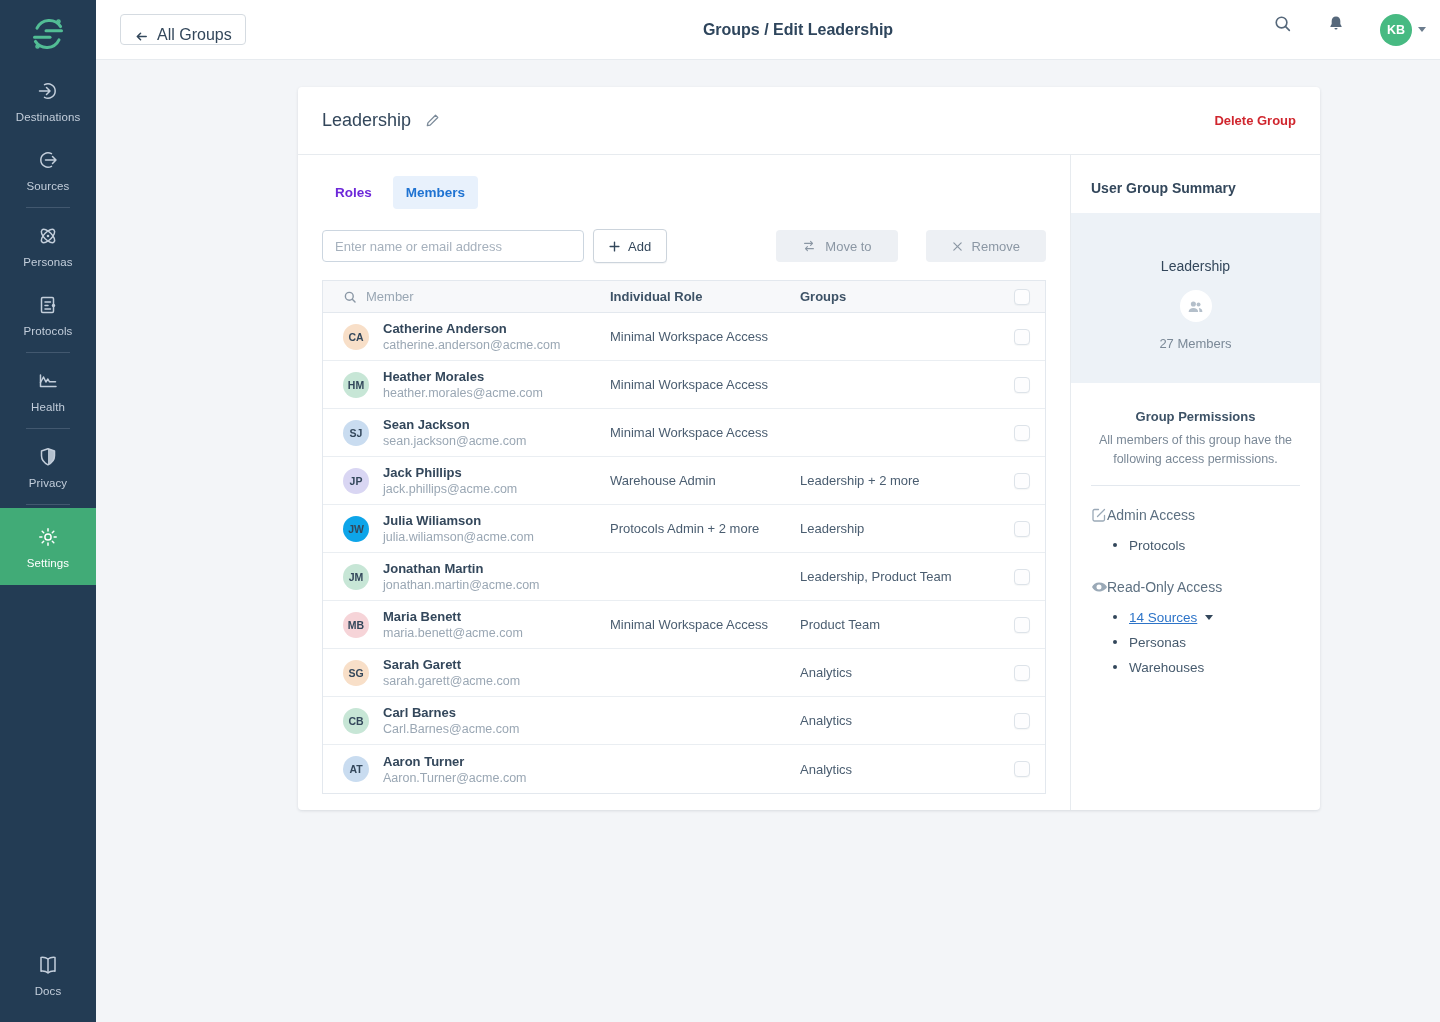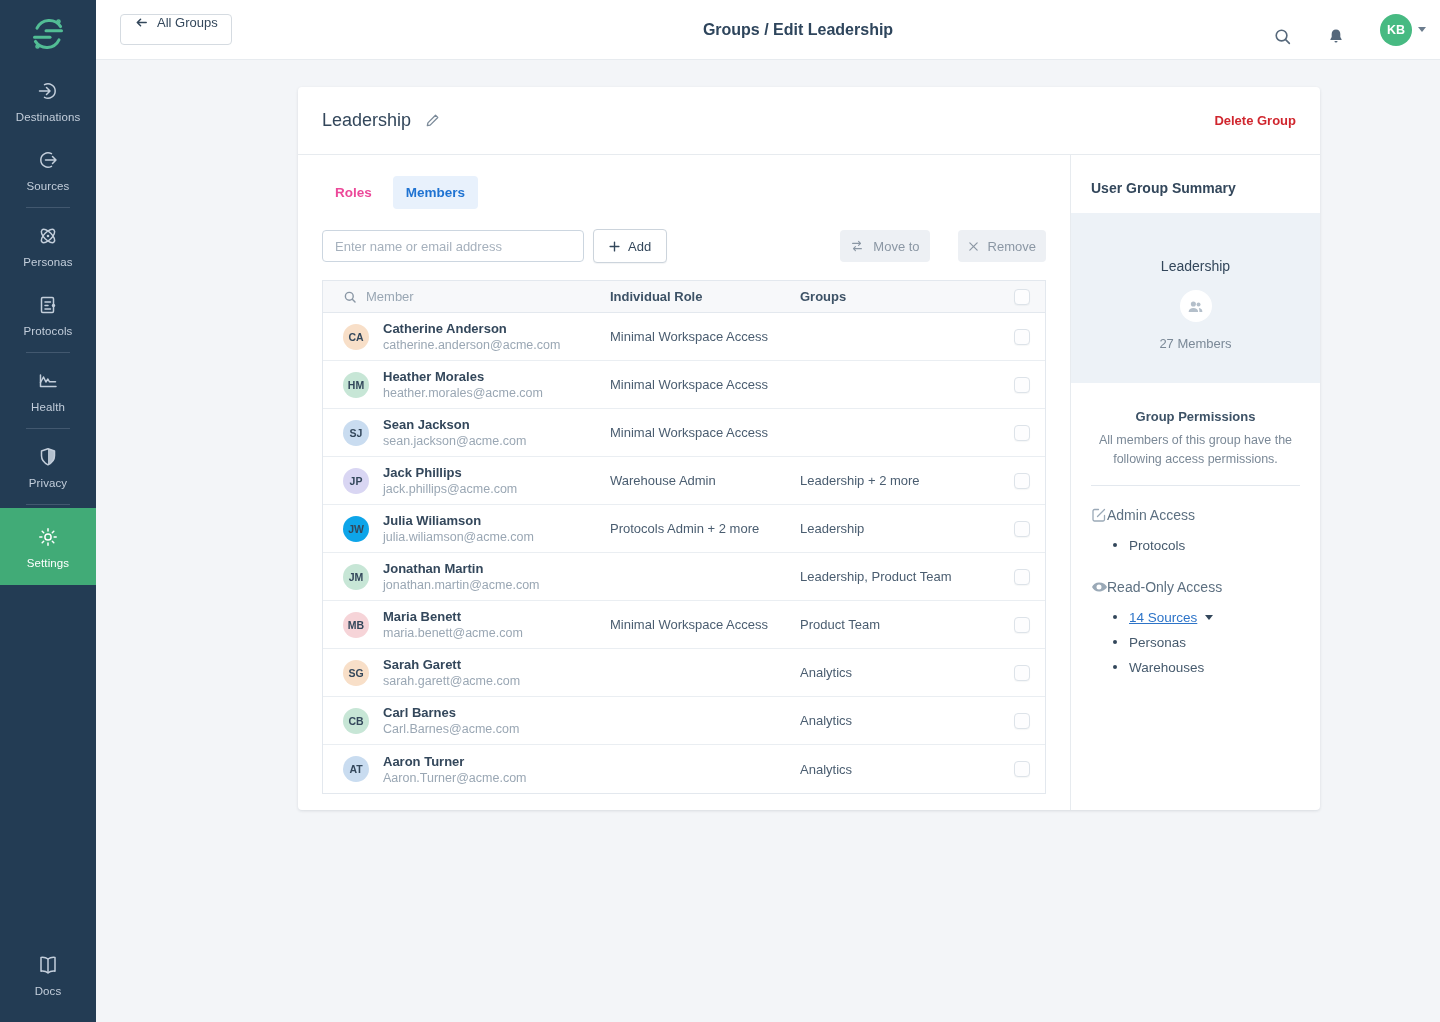--- a/index.html
+++ b/index.html
@@ -15,26 +15,26 @@
     cursor:pointer; color:#c3cedb; }
   .nav-item .nav-icon { height:24px; display:flex; align-items:center; justify-content:center; }
   .nav-item .nav-label { font-size:11.5px; margin-top:8px; letter-spacing:.1px; }
   .nav-item.active { background:#41ab77; color:#ffffff; padding:17px 0 16px; }
   .nav-item.push-bottom { margin-top:auto; }
   .nav-divider { width:44px; border-top:1px solid #42586f; margin:3px 0; }
 
   
   .topbar { position:absolute; left:96px; top:0; width:1344px; height:60px; background:#fff;
     border-bottom:1px solid #e7ebef; display:flex; align-items:center; }
-  .back-btn { position:absolute; left:24px; display:flex; align-items:flex-start; gap:8px; background:#fff;
-    border:1px solid #d5dbe1; border-radius:4px; height:31px; padding:0 13px; font-size:13px;
+  .back-btn { position:absolute; left:24px; display:flex; align-items:flex-end; gap:8px; background:#fff;
+    border:1px solid #d5dbe1; border-radius:4px; height:31px; padding:0 13px; font-size:16px;
     color:#33475b; cursor:pointer; font-family:inherit; }
   .page-title { position:absolute; left:50%; transform:translateX(-50%); margin-left:30px;
     font-size:16px; font-weight:bold; color:#2e455c; }
-  .topbar-right { position:absolute; right:14px; display:flex; align-items:flex-end; gap:35px; }
+  .topbar-right { position:absolute; right:14px; display:flex; align-items:flex-start; gap:35px; }
   .icon-btn { background:none; border:none; cursor:pointer; color:#56687b; display:flex; align-items:center; }
   .user-chip { display:flex; align-items:center; gap:6px; cursor:pointer; }
   .avatar-kb { width:32px; height:32px; border-radius:50%; background:#47ba82; color:#fff;
     font-size:12.5px; font-weight:bold; display:flex; align-items:center; justify-content:center; }
   .caret { width:0; height:0; border-left:4px solid transparent; border-right:4px solid transparent;
     border-top:5px solid #6b7c8d; }
 
   
   .content { position:absolute; left:96px; top:60px; width:1344px; height:962px; background:#f3f5f8; }
   .card { position:absolute; left:202px; top:27px; width:1022px; height:723px; background:#fff;
@@ -44,31 +44,31 @@
   .group-title { font-size:18px; font-weight:normal; color:#33475b; }
   .edit-pencil { margin-left:14px; background:none; border:none; cursor:pointer; color:#7b8a99; display:flex; }
   .delete-link { margin-left:auto; background:none; border:none; cursor:pointer; font-family:inherit;
     color:#d0262e; font-size:13px; font-weight:bold; }
   .card-body { flex:1; display:flex; min-height:0; }
 
   
   .main { flex:1; padding:21px 24px 0; min-width:0; }
   .tabs { display:flex; align-items:center; gap:8px; }
   .tab { border:none; background:transparent; font-family:inherit; font-size:13.5px; font-weight:bold;
-    color:#ec4899; padding:9px 13px; border-radius:4px; cursor:pointer; }
+    color:#6d28d9; padding:9px 13px; border-radius:4px; cursor:pointer; }
   .tab.active { background:#e8f1fc; color:#1f73d2; }
   .toolbar { margin-top:20px; display:flex; align-items:center; }
   .member-input { width:262px; height:32px; border:1px solid #ccd6e0; border-radius:4px; padding:0 12px;
     font-size:13px; font-family:inherit; color:#33475b; outline:none; }
   .member-input::placeholder { color:#a6b1bd; }
   .add-btn { margin-left:9px; height:34px; padding:0 15px; background:#fff; border:1px solid #ccd4dc;
     border-radius:4px; font-size:13px; font-family:inherit; color:#33475b; cursor:pointer;
     display:flex; align-items:center; gap:8px; box-shadow:0 1px 1px rgba(25,40,60,.05); }
   .toolbar-spacer { flex:1; }
-  .gray-btn { height:32px; padding:0 10px; background:#edf0f4; border:none; border-radius:4px;
+  .gray-btn { height:32px; padding:0 26px; background:#edf0f4; border:none; border-radius:4px;
     font-size:13px; font-family:inherit; color:#8b97a4; cursor:default; display:flex; align-items:center; gap:9px; }
   .gray-btn + .gray-btn { margin-left:28px; }
 
   
   .table { margin-top:17px; border:1px solid #e3e8ee; }
   .thead { height:32px; background:#f7f8fa; border-bottom:1px solid #e3e8ee; display:flex; align-items:center; }
   .trow { height:48px; background:#fff; border-bottom:1px solid #eaeef2; display:flex; align-items:center; }
   .trow:last-child { border-bottom:none; }
   .col-member { width:287px; flex:none; display:flex; align-items:center; padding-left:20px; }
   .col-role { width:190px; flex:none; font-size:13px; color:#4a5d70; }

